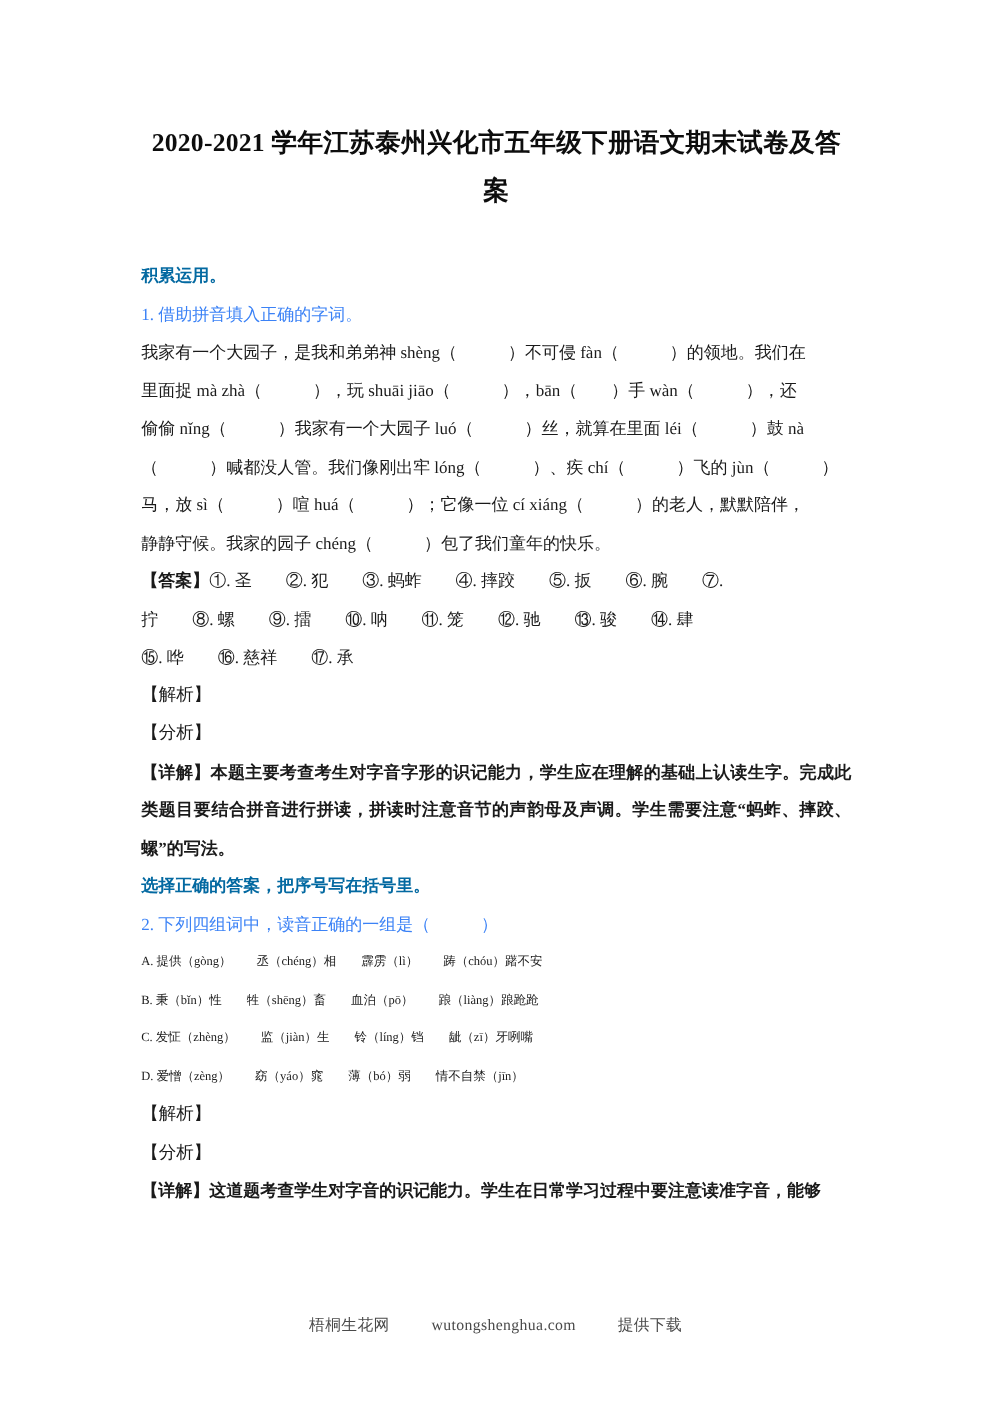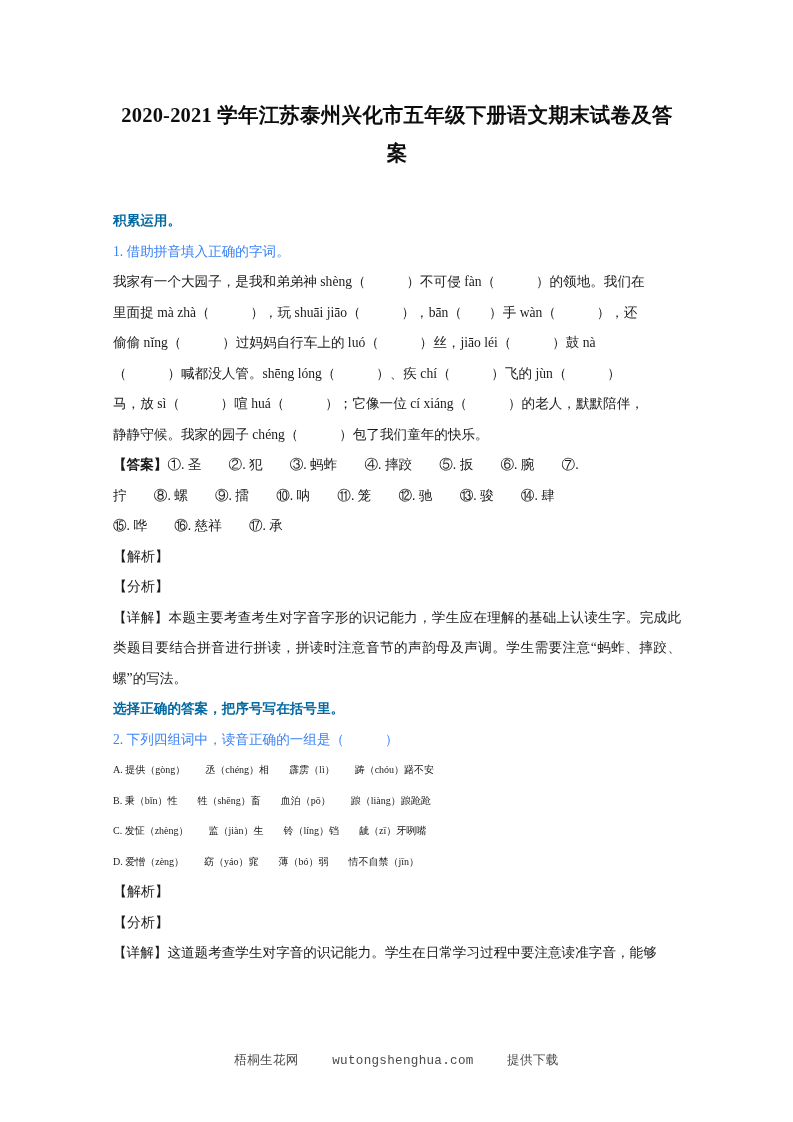--- a/index.html
+++ b/index.html
@@ -96,56 +96,57 @@
   }
 
   .explain {
     font-size: 13.6px;
     line-height: 30.5px;
     margin: 0;
     color: #1a1a1a;
     text-align: justify;
     text-justify: inter-ideograph;
     word-break: break-all;
+    font-weight: bold;
   }
 
   
   .footer {
     position: absolute;
     left: 0;
     top: 1052px;
     width: 793px;
     text-align: center;
     font-size: 12.6px;
     color: #4a4a4a;
     letter-spacing: 0.3px;
   }
   .footer span { display: inline-block; }
-  .footer .fw-site { margin: 0 30px; font-family: Liberation Mono, monospace; }
+  .footer .fw-site { margin: 0 30px; font-family: Liberation Serif, serif; }
 </style>
 </head>
 <body>
 
 <div class="page">
 
   <div class="content">
 
     <h1 class="doc-title">2020-2021 学年江苏泰州兴化市五年级下册语文期末试卷及答案</h1>
 
     <p class="section-head">积累运用。</p>
 
     <p class="q-line">
       <span>1.</span>
       <span>借助拼音填入正确的字词。</span>
     </p>
 
     <p class="para">我家有一个大园子，是我和弟弟神 shèng（　　　）不可侵 fàn（　　　）的领地。我们在</p>
     <p class="para">里面捉 mà zhà（　　　），玩 shuāi jiāo（　　　），bān（　　）手 wàn（　　　），还</p>
-    <p class="para">偷偷 nǐng（　　　）过妈妈自行车上的 luó（　　　）丝，jiāo léi（　　　）鼓 nà</p>
-    <p class="para">（　　　）喊都没人管。shēng lóng（　　　）、疾 chí（　　　）飞的 jùn（　　　）</p>
+    <p class="para">偷偷 nǐng（　　　）我家有一个大园子 luó（　　　）丝，就算在里面 léi（　　　）鼓 nà</p>
+    <p class="para">（　　　）喊都没人管。我们像刚出牢 lóng（　　　）、疾 chí（　　　）飞的 jùn（　　　）</p>
     <p class="para">马，放 sì（　　　）喧 huá（　　　）；它像一位 cí xiáng（　　　）的老人，默默陪伴，</p>
     <p class="para">静静守候。我家的园子 chéng（　　　）包了我们童年的快乐。</p>
 
     <p class="answer-line">
       <span class="bold-label" style="font-weight:700">【答案】</span><span>①. 圣　　②. 犯　　③. 蚂蚱　　④. 摔跤　　⑤. 扳　　⑥. 腕　　⑦.</span>
     </p>
     <p class="answer-line">拧　　⑧. 螺　　⑨. 擂　　⑩. 呐　　⑪. 笼　　⑫. 驰　　⑬. 骏　　⑭. 肆</p>
     <p class="answer-line">⑮. 哗　　⑯. 慈祥　　⑰. 承</p>
 
     <p class="tag-line">【解析】</p>

